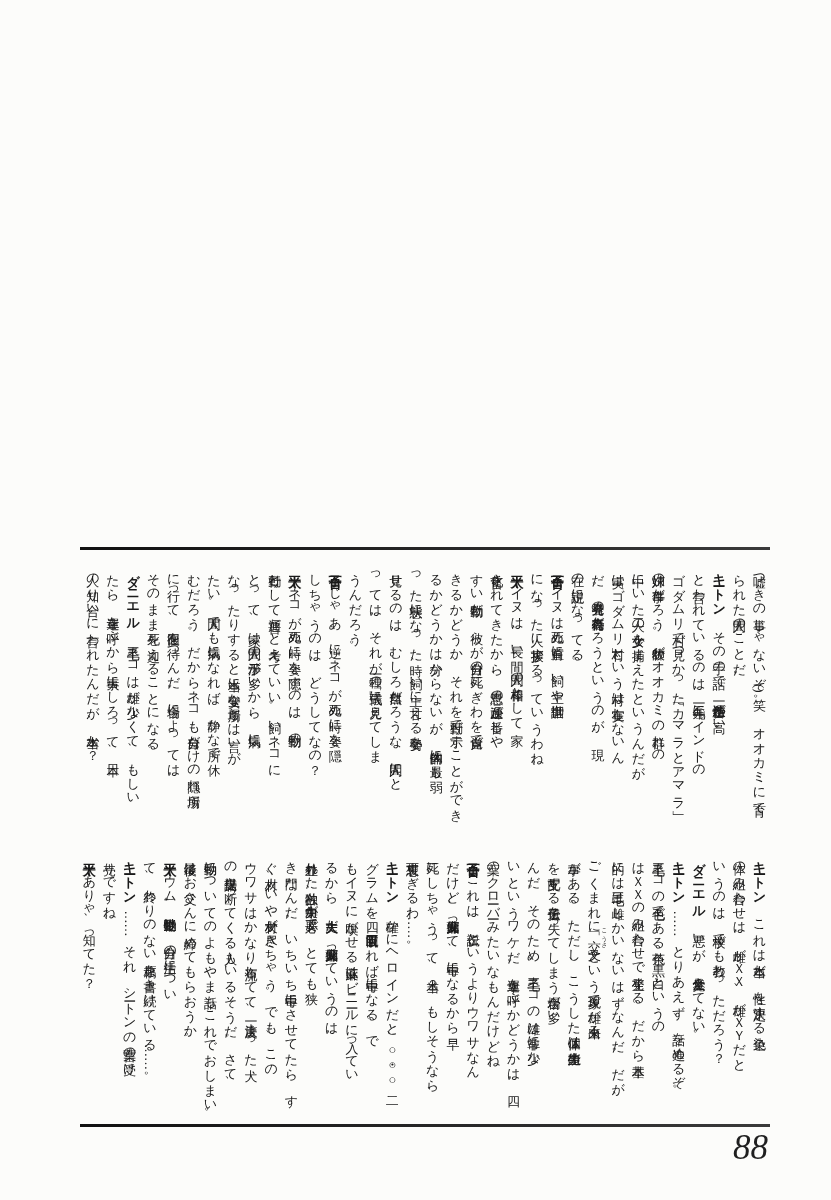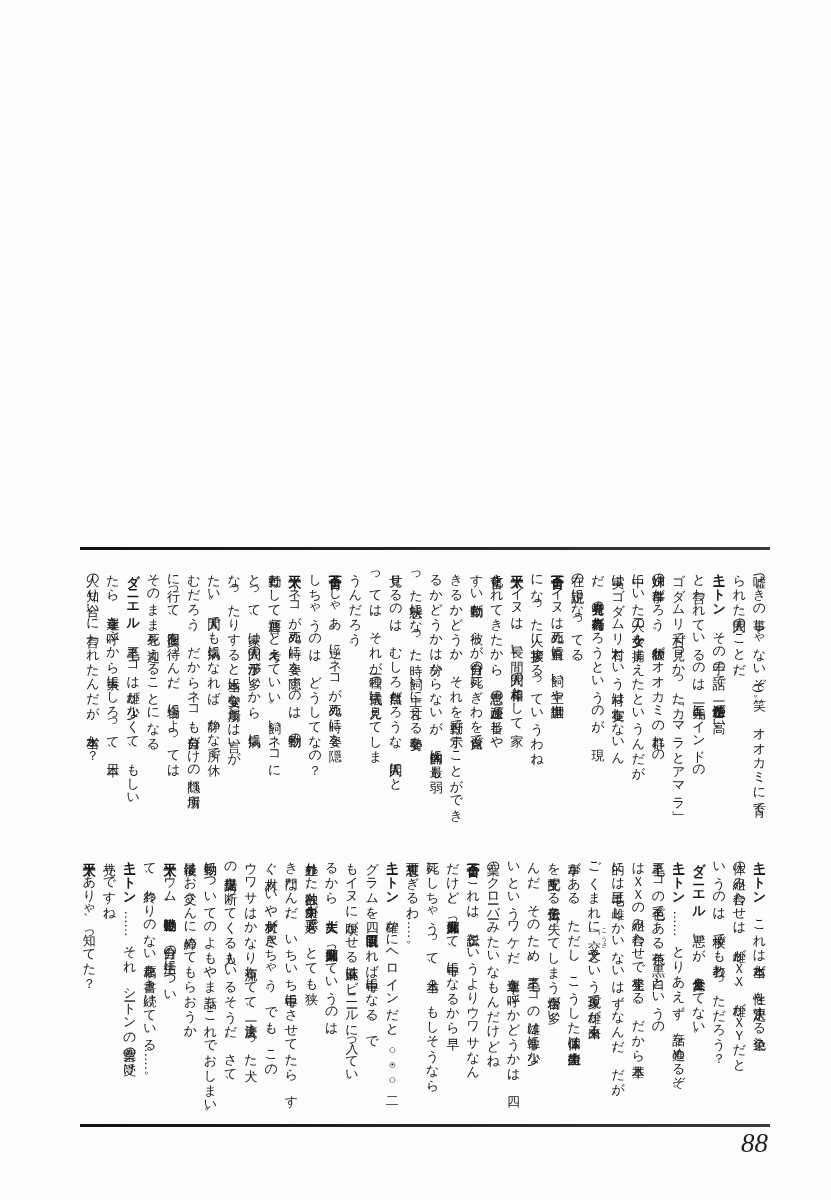--- a/index.html
+++ b/index.html
@@ -53,21 +53,21 @@
     font-size: 6px;
     font-family: "Liberation Serif", "DejaVu Serif", serif;
     letter-spacing: 0;
   }
   .page-number {
     position: absolute;
     top: 1129px;
     right: 63px;
     font-family: "Liberation Serif", "DejaVu Serif", serif;
     font-style: italic;
-    font-size: 27px;
+    font-size: 35px;
     color: #1f1f1f;
     line-height: 1.1;
   }
 </style>
 </head>
 <body>
 
 <div class="page">
   <div class="rule top-rule"></div>
 

